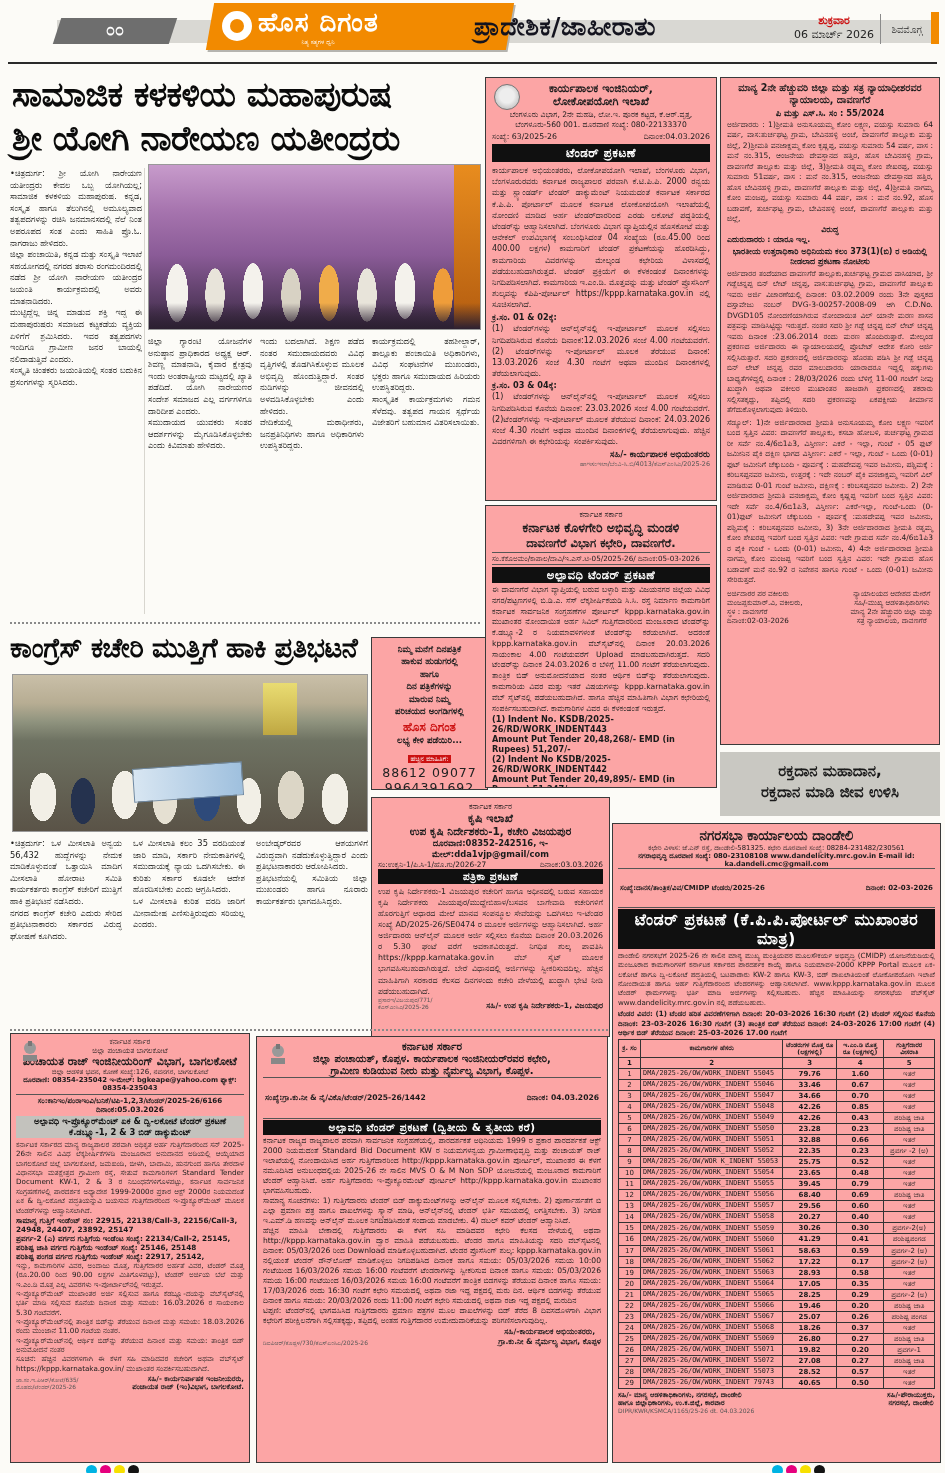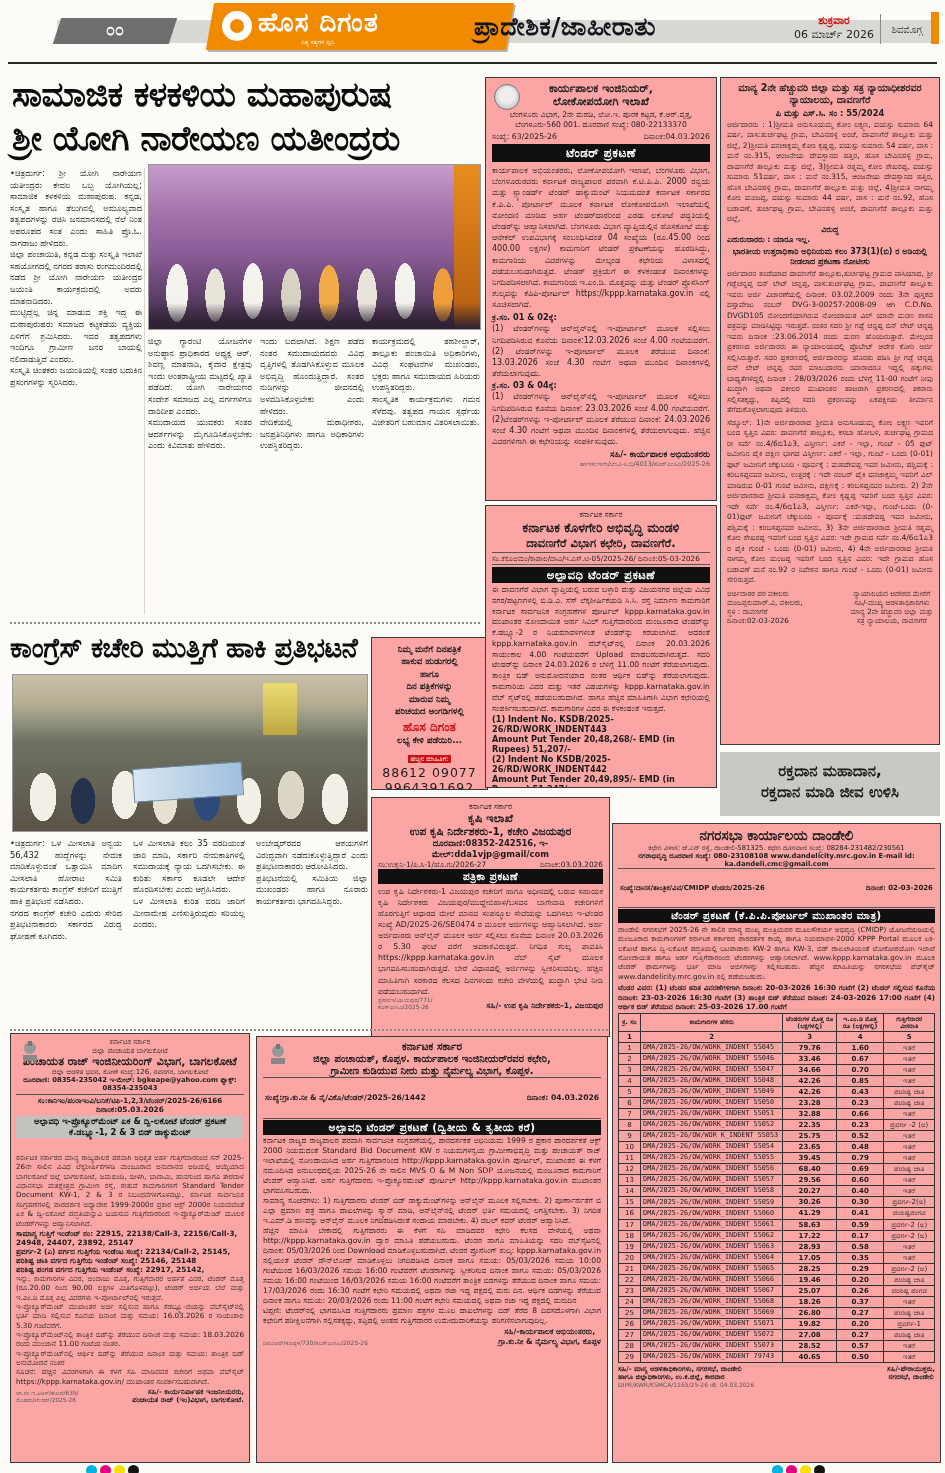--- a/index.html
+++ b/index.html
@@ -205,21 +205,21 @@
   </div>
 
   <div class="abs notice" style="left:612px;top:823px;width:329px;height:640px;padding:3px 5px">
     <div class="ct bold" style="font-size:13.5px">ನಗರಸಭಾ ಕಾರ್ಯಾಲಯ ದಾಂಡೇಲಿ</div>
     <div class="ct" style="font-size:6.8px">ಕಛೇರಿ ವಿಳಾಸ: ಜೆ.ಎನ್ ರಸ್ತೆ, ದಾಂಡೇಲಿ-581325.   ಕಛೇರಿ ದೂರವಾಣಿ ಸಂಖ್ಯೆ: 08284-231482/230561</div>
     <div class="ct bold" style="font-size:6.8px">ನಗರಾಭಿವೃದ್ಧಿ ದೂರವಾಣಿ ಸಂಖ್ಯೆ: 080-23108108 www.dandelicity.mrc.gov.in E-mail id: ka.dandeli.cmc@gmail.com</div>
     <div class="refrow" style="font-size:7px">
       <span>ಸಂಖ್ಯೆ:ದಾನಸ/ತಾಂತ್ರಿಕ/ವಿವ/CMIDP ಟೆಂಡರು/2025-26</span>
         <span>ದಿನಾಂಕ: 02-03-2026</span>
     </div>
-    <div class="bar-black" style="font-size:10px;padding:1px 12px;margin-top:1px">ಟೆಂಡರ್ ಪ್ರಕಟಣೆ (ಕೆ.ಪಿ.ಪಿ.ಪೋರ್ಟಲ್ ಮುಖಾಂತರ ಮಾತ್ರ)</div>
+    <div class="bar-black" style="font-size:16px;padding:1px 12px;margin-top:1px">ಟೆಂಡರ್ ಪ್ರಕಟಣೆ (ಕೆ.ಪಿ.ಪಿ.ಪೋರ್ಟಲ್ ಮುಖಾಂತರ ಮಾತ್ರ)</div>
     <div class="bodytxt jt" style="font-size:7.1px;line-height:1.32;margin-top:2px">ದಾಂಡೇಲಿ ನಗರಸಭೆಗೆ 2025-26 ನೇ ಸಾಲಿನ ಮಾನ್ಯ ಮುಖ್ಯ ಮಂತ್ರಿಯವರ ಮೂಲಸೌಕರ್ಯ ಅಭಿವೃದ್ಧಿ (CMIDP) ಯೋಜನೆಯಡಿಯಲ್ಲಿ ಮಂಜೂರಾದ ಕಾಮಗಾರಿಗಳಿಗೆ ಕರ್ನಾಟಕ ಸರ್ಕಾರದ ಪಾರದರ್ಶಕ ಕಾಯ್ದೆ ಹಾಗೂ ನಿಯಮಾವಳಿ-2000 KPPP Portal ಮೂಲಕ ಏಕ-ಲಕೋಟೆ ಹಾಗೂ ದ್ವಿ-ಲಕೋಟೆ ಪದ್ಧತಿಯಲ್ಲಿ ಬಟವಾಡಾರು KW-2 ಹಾಗೂ KW-3, ಬಿಡ್ ದಾಖಲಾತಿಯಂತೆ ಲೋಕೋಪಯೋಗಿ ಇಲಾಖೆ ನೋಂದಾಯಿತ ಹಾಗೂ ಅರ್ಹ ಗುತ್ತಿಗೆದಾರರಿಂದ ಟೆಂಡರಗಳನ್ನು ಆಹ್ವಾನಿಸಲಾಗಿದೆ. www.kppp.karnataka.gov.in ಮೂಲಕ ಟೆಂಡರ್ ಫಾರ್ಮಗಳನ್ನು ಭರ್ತಿ ಮಾಡಿ ಅರ್ಜಿಗಳನ್ನು ಸಲ್ಲಿಸಬಹುದು. ಹೆಚ್ಚಿನ ಮಾಹಿತಿಯನ್ನು ನಗರಸಭೆಯ ವೆಬ್‌ಸೈಟ್ www.dandelicity.mrc.gov.in ನಲ್ಲಿ ಪಡೆಯಬಹುದು.</div>
     <div class="bodytxt jt bold" style="font-size:7.1px;line-height:1.32;margin:2px 0">ಟೆಂಡರ ವಿವರ: (1) ಟೆಂಡರ ಹರಿತ ವಿವರಣೆಗಳಿಗಾಗಿ ದಿನಾಂಕ: 20-03-2026 16:30 ಗಂಟೆಗೆ (2) ಟೆಂಡರ್ ಸಲ್ಲಿಸುವ ಕೊನೆಯ ದಿನಾಂಕ: 23-03-2026 16:30 ಗಂಟೆಗೆ (3) ತಾಂತ್ರಿಕ ಬಿಡ್ ತೆರೆಯುವ ದಿನಾಂಕ: 24-03-2026 17:00 ಗಂಟೆಗೆ  (4) ಆರ್ಥಿಕ ಬಿಡ್ ತೆರೆಯುವ ದಿನಾಂಕ: 25-03-2026 17.00 ಗಂಟೆಗೆ</div>
     <table class="tnd">
       <colgroup>
           <col style="width:7%">
           <col style="width:45%">
           <col style="width:17%">
           <col style="width:15%">
           <col style="width:16%">
         </colgroup>
@@ -465,21 +465,21 @@
         </svg>
     </span>
     <div class="ct" style="font-size:7.2px">ಕರ್ನಾಟಕ ಸರ್ಕಾರ</div>
     <div class="ct" style="font-size:7.2px">ಜಿಲ್ಲಾ ಪಂಚಾಯತ ಬಾಗಲಕೋಟೆ</div>
     <div class="ct bold" style="font-size:11px">ಪಂಚಾಯತ ರಾಜ್ ಇಂಜಿನೀಯರಿಂಗ್ ವಿಭಾಗ, ಬಾಗಲಕೋಟೆ</div>
     <div class="ct" style="font-size:7px">ಜಿಲ್ಲಾ ಆಡಳಿತ ಭವನ, ಕೋಣೆ ಸಂಖ್ಯೆ:126, ನವನಗರ, ಬಾಗಲಕೋಟೆ</div>
     <div class="ct bold" style="font-size:6.8px">ದೂರವಾಣಿ: 08354-235042 ಇ-ಮೇಲ್: bgkeape@yahoo.com ಫ್ಯಾಕ್ಸ್: 08354-235043</div>
     <div class="ct bold" style="font-size:7.1px;border-top:1px solid #555;margin-top:2px;padding-top:1px">ಸಂ:ಕಾನಿಇಂ/ಪಂರಾಇಂವಿ/ಬನಿಕೆ/ಟಿಪಿ-1,2,3/ಟೆಂಡರ್/2025-26/6166</div>
     <div class="ct bold" style="font-size:7.4px">ದಿನಾಂಕ:05.03.2026</div>
     <div class="bar-gray" style="font-size:8.4px;margin-top:2px">ಅಲ್ಪಾವಧಿ ಇ-ಪ್ರೊಕ್ಯೂರ್‌ಮೆಂಟ್ ಏಕ &amp; ದ್ವಿ-ಲಕೋಟೆ ಟೆಂಡರ್ ಪ್ರಕಟಣೆ</div>
-    <div class="bar-gray" style="font-size:8.4px;margin-bottom:15px">ಕೆ.ಡಬ್ಲ್ಯೂ-1, 2 &amp; 3  ಬಿಡ್ ಡಾಕ್ಯುಮೆಂಟ್</div>
+    <div class="bar-gray" style="font-size:8.4px;margin-bottom:2px">ಕೆ.ಡಬ್ಲ್ಯೂ-1, 2 &amp; 3  ಬಿಡ್ ಡಾಕ್ಯುಮೆಂಟ್</div>
     <div class="bodytxt jt" style="font-size:7.2px;line-height:1.3">ಕರ್ನಾಟಕ ಸರ್ಕಾರದ ಮಾನ್ಯ ರಾಜ್ಯಪಾಲರ ಪರವಾಗಿ ಅಧಿಕೃತ ಅರ್ಹ ಗುತ್ತಿಗೆದಾರರಿಂದ ಸನ್ 2025-26ನೇ ಸಾಲಿನ ವಿವಿಧ ಲೆಕ್ಕಶೀರ್ಷಿಕೆಗಳಡಿ ಮಂಜೂರಾದ ಅನುದಾನದ ಅಡಿಯಲ್ಲಿ ಆಯ್ಕೆಯಾದ ಬಾಗಲಕೋಟೆ ಜಿಲ್ಲೆ ಬಾಗಲಕೋಟೆ, ಜಮಖಂಡಿ, ಬೀಳಗಿ, ಬಾದಾಮಿ, ಹುನಗುಂದ ಹಾಗೂ ತೇರದಾಳ ವಿಧಾನಸಭಾ ಮತಕ್ಷೇತ್ರದ ಗ್ರಾಮೀಣ ರಸ್ತೆ, ಸೇತುವೆ ಕಾಮಗಾರಿಗಳಿಗೆ Standard Tender Document KW-1, 2 &amp; 3 ರ ನಿಬಂಧನೆಗಳಿಗೊಳಪಟ್ಟು, ಕರ್ನಾಟಕ ಸಾರ್ವಜನಿಕ ಸಂಗ್ರಹಣೆಗಳಲ್ಲಿ ಪಾರದರ್ಶಕ ಅಧ್ಯಾದೇಶ 1999-2000ರ ಪ್ರಕಾರ ಆಕ್ಟ್ 2000ರ ನಿಯಮದಂತೆ ಏಕ &amp; ದ್ವಿ-ಲಕೋಟೆ ಪದ್ಧತಿಯನ್ನುವಿ ಬಯಸುವ ಗುತ್ತಿಗೆದಾರರಿಂದ ಇ-ಪ್ರೊಕ್ಯೂರ್‌ಮೆಂಟ್ ಮೂಲಕ ಟೆಂಡರ್‌ಗಳನ್ನು ಆಹ್ವಾನಿಸಲಾಗಿದೆ.</div>
     <div class="bold" style="font-size:7.3px;margin-top:1px">ಸಾಮಾನ್ಯ ಗುತ್ತಿಗೆ ಇಂಡೆಂಟ್ ನಂ: 22915, 22138/Call-3, 22156/Call-3, 24948, 24407, 23892, 25147</div>
     <div class="bold" style="font-size:7.3px">ಪ್ರವರ್ಗ-2 (ಎ) ವರ್ಗದ ಗುತ್ತಿಗೆಯ ಇಂಡೆಂಟ ಸಂಖ್ಯೆ: 22134/Call-2, 25145,</div>
     <div class="bold" style="font-size:7.3px">ಪರಿಶಿಷ್ಟ ಜಾತಿ ವರ್ಗದ ಗುತ್ತಿಗೆಯ ಇಂಡೆಂಟ್ ಸಂಖ್ಯೆ: 25146, 25148</div>
     <div class="bold" style="font-size:7.3px">ಪರಿಶಿಷ್ಟ ಪಂಗಡ ವರ್ಗದ ಗುತ್ತಿಗೆಯ ಇಂಡೆಂಟ್ ಸಂಖ್ಯೆ: 22917, 25142,</div>
     <div class="bodytxt jt" style="font-size:7.2px;line-height:1.3">ಇನ್ನು, ಕಾಮಗಾರಿಗಳ ವಿವರ, ಅಂದಾಜು ಮೊತ್ತ, ಗುತ್ತಿಗೆದಾರರ ಅರ್ಹತೆ ವಿವರ, ಟೆಂಡರ್ ಮೊತ್ತ (ರೂ.20.00 ರಿಂದ 90.00 ಲಕ್ಷಗಳ ಮಿತಿಗೊಳಪಟ್ಟು), ಟೆಂಡರ್ ಅರ್ಜಿಯ ಬೆಲೆ ಮತ್ತು ಇ.ಎಂ.ಡಿ ಮೊತ್ತ ಎಲ್ಲ ವಿವರಗಳು ಇ-ಪೋರ್ಟಾಲ್‌ನಲ್ಲಿ ಇರುತ್ತವೆ.
 ಇ-ಪ್ರೊಕ್ಯೂರ್‌ಮೆಂಟ್ ಮುಖಾಂತರ ಅರ್ಜಿ ಸಲ್ಲಿಸುವ ಹಾಗೂ ಕೆಡಬ್ಲ್ಯೂ-ದಯನ್ನು ವೆಬ್‌ಸೈಟ್‌ನಲ್ಲಿ ಭರ್ತಿ ಮಾಡಿ ಸಲ್ಲಿಸುವ ಕೊನೆಯ ದಿನಾಂಕ ಮತ್ತು ಸಮಯ: 16.03.2026 ರ ಸಾಯಂಕಾಲ 5.30 ಗಂಟೆವರೆಗೆ.
 ಇ-ಪ್ರೊಕ್ಯೂರ್‌ಮೆಂಟ್‌ನಲ್ಲಿ ತಾಂತ್ರಿಕ ಬಿಡ್‌ನ್ನು ತೆರೆಯುವ ದಿನಾಂಕ ಮತ್ತು ಸಮಯ: 18.03.2026 ರಂದು ಮುಂಜಾನೆ 11.00 ಗಂಟೆಯ ನಂತರ.
 ಇ-ಪ್ರೊಕ್ಯೂರ್‌ಮೆಂಟ್‌ನಲ್ಲಿ ಆರ್ಥಿಕ ಬಿಡ್‌ನ್ನು ತೆರೆಯುವ ದಿನಾಂಕ ಮತ್ತು ಸಮಯ: ತಾಂತ್ರಿಕ ಬಿಡ್ ಅನುಮೋದನೆ ನಂತರ
 ಸೂಚನೆ: ಹೆಚ್ಚಿನ ವಿವರಗಳಿಗಾಗಿ ಈ ಕೆಳಗೆ ಸಹಿ ಮಾಡಿದವರ ಕಚೇರಿಗೆ ಅಥವಾ ವೆಬ್‌ಸೈಟ್ https://kppp.karnataka.gov.in/ ಮುಖಾಂತರ ಸಂಪರ್ಕಿಸಬಹುದಾಗಿದೆ.</div>

